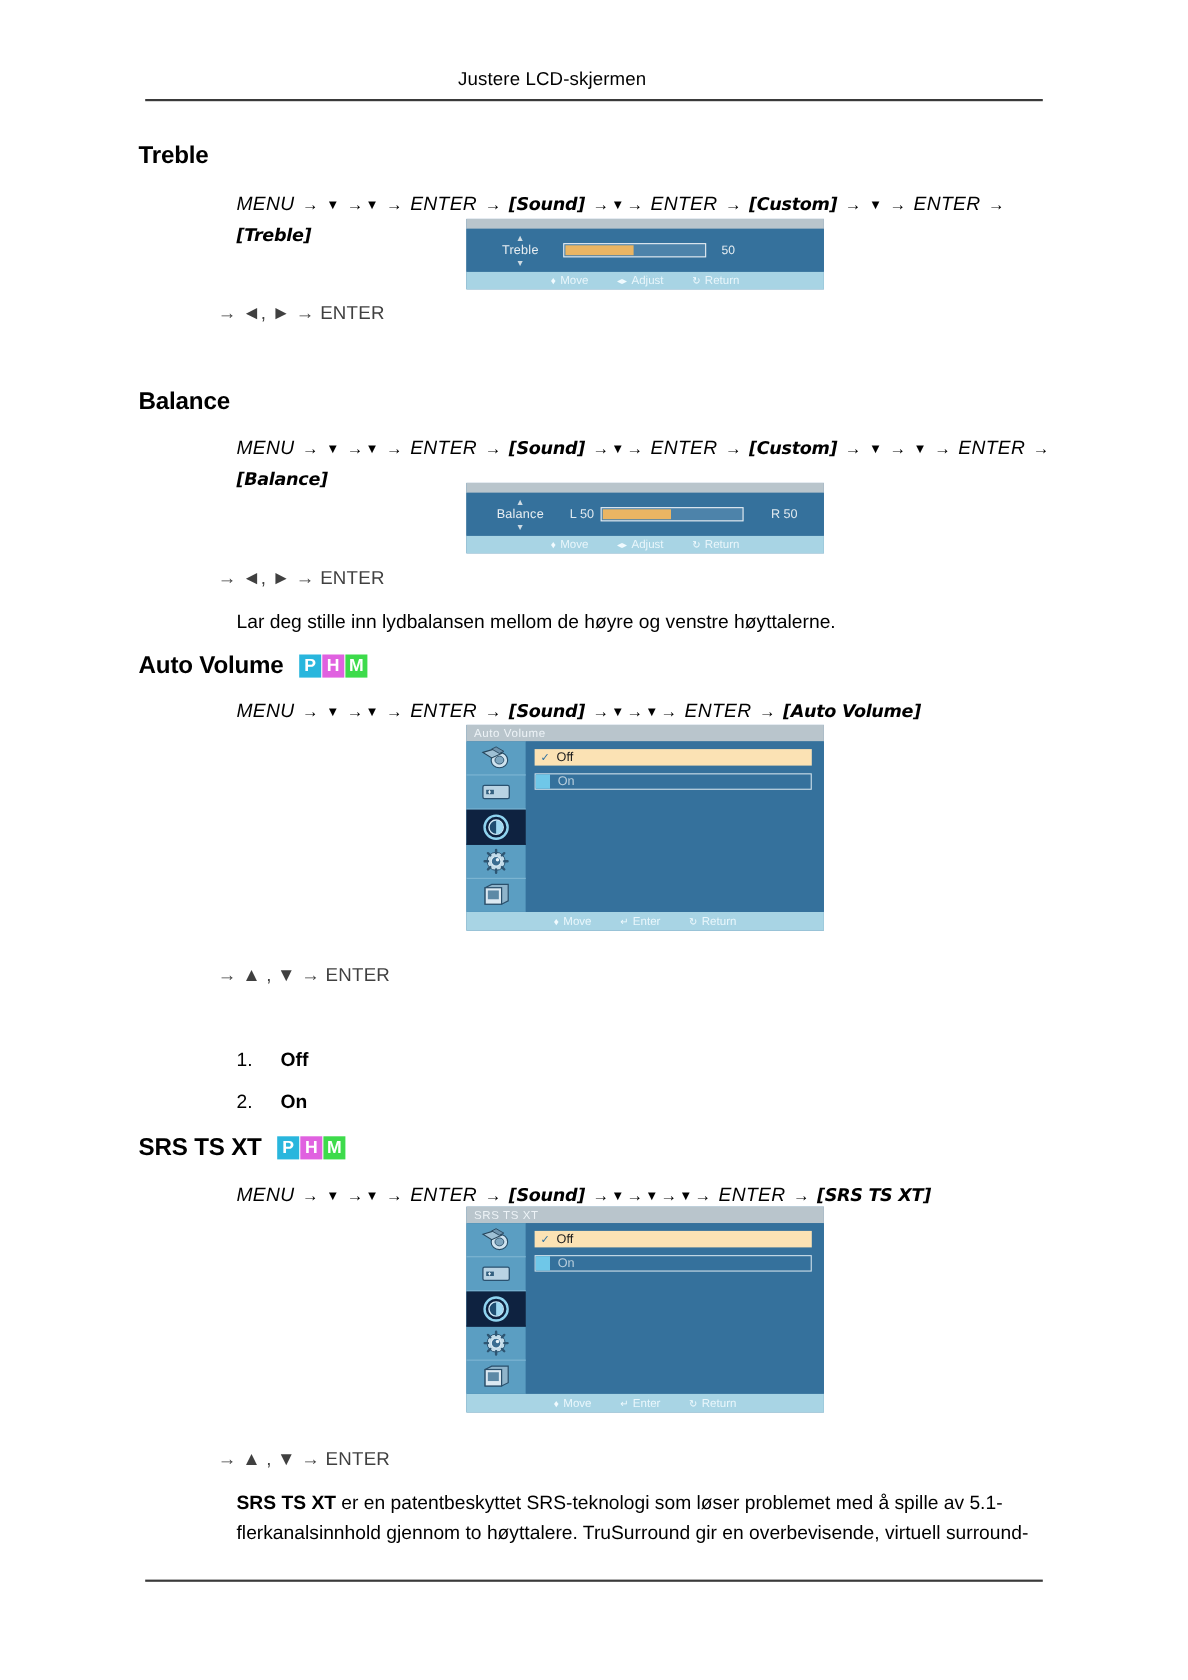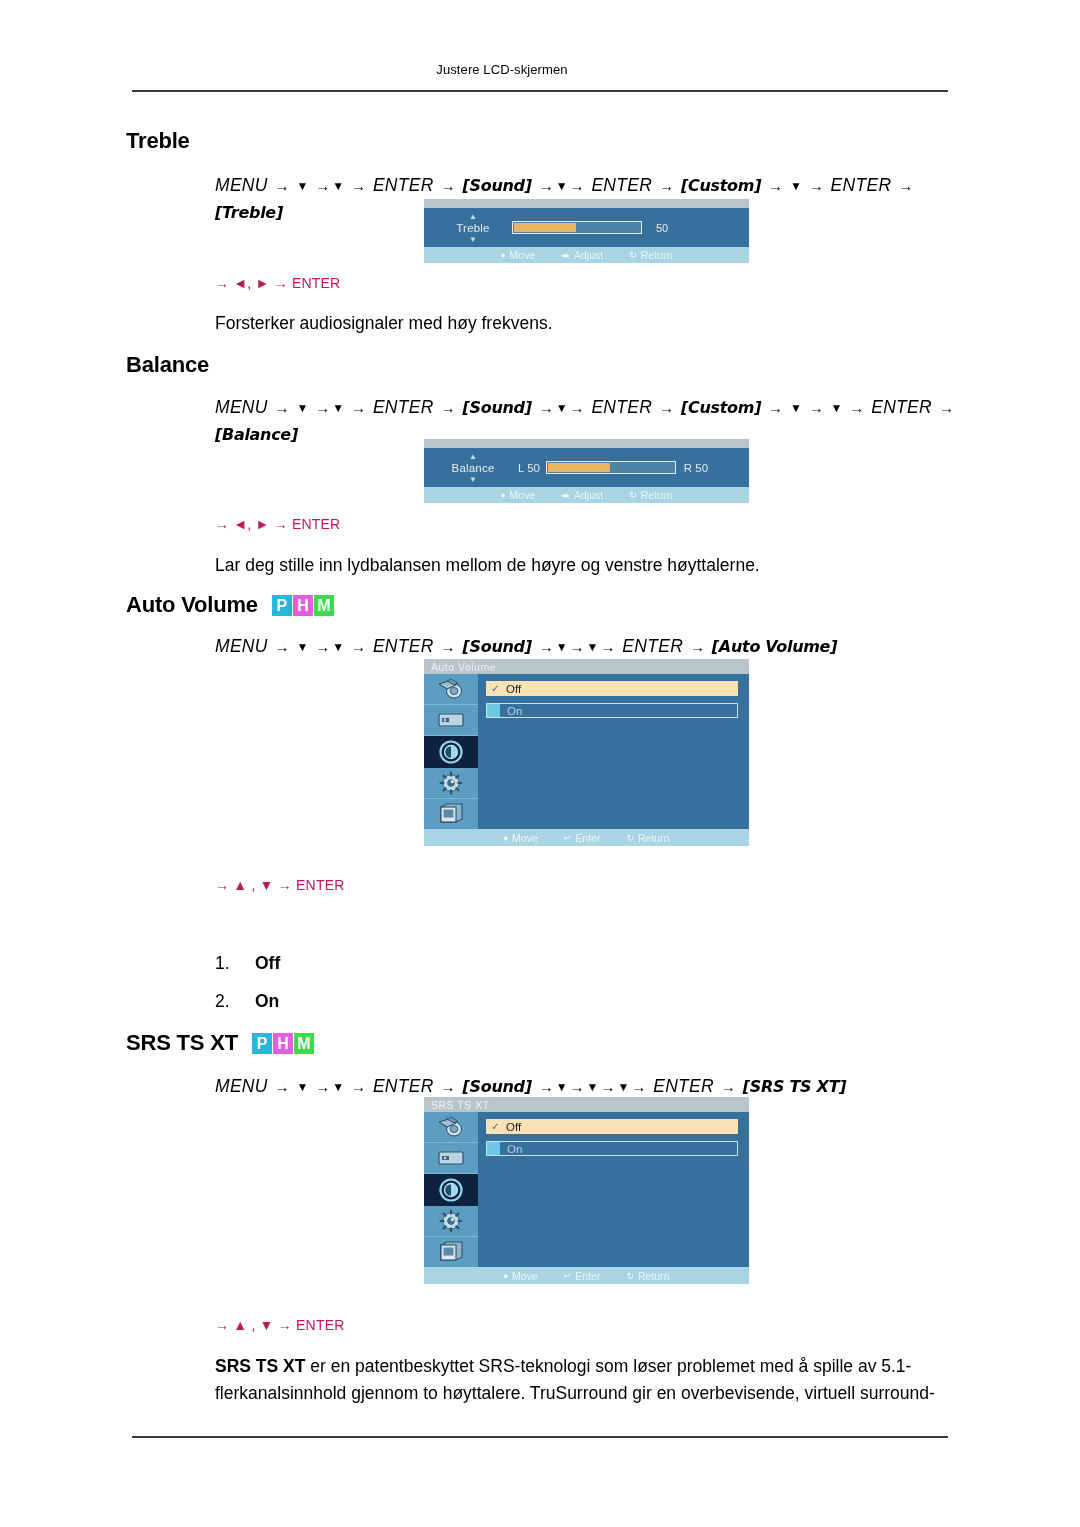--- a/index.html
+++ b/index.html
@@ -20,21 +20,21 @@
     padding: 0;
   }
 
   
   .runhead {
     position: absolute;
     top: 62px;
     left: 0;
     width: 1004px;
     text-align: center;
-    font-size: 13px;
+    font-size: 17px;
     letter-spacing: 0.1px;
     color: #000;
   }
   .rule-top {
     position: absolute;
     top: 90px;
     left: 132px;
     width: 816px;
     height: 2px;
     background: #3a3a3a;
@@ -103,24 +103,24 @@
     left: 215px;
     width: 745px;
     font-size: 17.5px;
     line-height: 27px;
     color: #000;
   }
   .para b { font-weight: bold; }
 
   .keys {
     position: absolute;
-    left: 215px;
-    font-size: 14px;
+    left: 198px;
+    font-size: 17px;
     letter-spacing: 0.2px;
-    color: #be185d;
+    color: #404040;
     white-space: nowrap;
   }
 
   .numlist {
     position: absolute;
     left: 215px;
     font-size: 17.5px;
     color: #000;
   }
   .numlist .row { display: flex; margin-bottom: 17px; }
@@ -348,21 +348,20 @@
           <span>Adjust</span>
         </span>
       <span class="fi">
           <span class="gl">↻</span>
           <span>Return</span>
         </span>
     </div>
   </div>
 
   <div class="keys" style="top:275px">→ ◄, ► → ENTER</div>
-  <div class="para" style="top:310px">Forsterker audiosignaler med høy frekvens.</div>
 
   <h2 class="section" style="top:352px">
     <span>Balance</span>
   </h2>
 
   <div class="path" style="top:394px">
     <span class="kw">MENU</span>
     <span class="arrow">→</span>
     <span class="dn">▼</span>
     <span class="arrow">→</span><span class="dn">▼</span>
@@ -390,21 +389,21 @@
     <div class="body">
       <div class="label">
         <span class="ar-up">▲</span>
         <span>Balance</span>
         <span class="ar-dn">▼</span>
       </div>
       <div class="side">L  50</div>
       <div class="bar-track">
         <div class="bar-fill" id="balance-fill" style="width: calc(50% - 2px);"></div>
       </div>
-      <div class="side" style="margin-left:3px">R  50</div>
+      <div class="side" style="margin-left:20px">R  50</div>
     </div>
     <div class="footbar">
       <span class="fi">
           <span class="gl">♦</span>
           <span>Move</span>
         </span>
       <span class="fi">
           <span class="gl">◂▸</span>
           <span>Adjust</span>
         </span>

